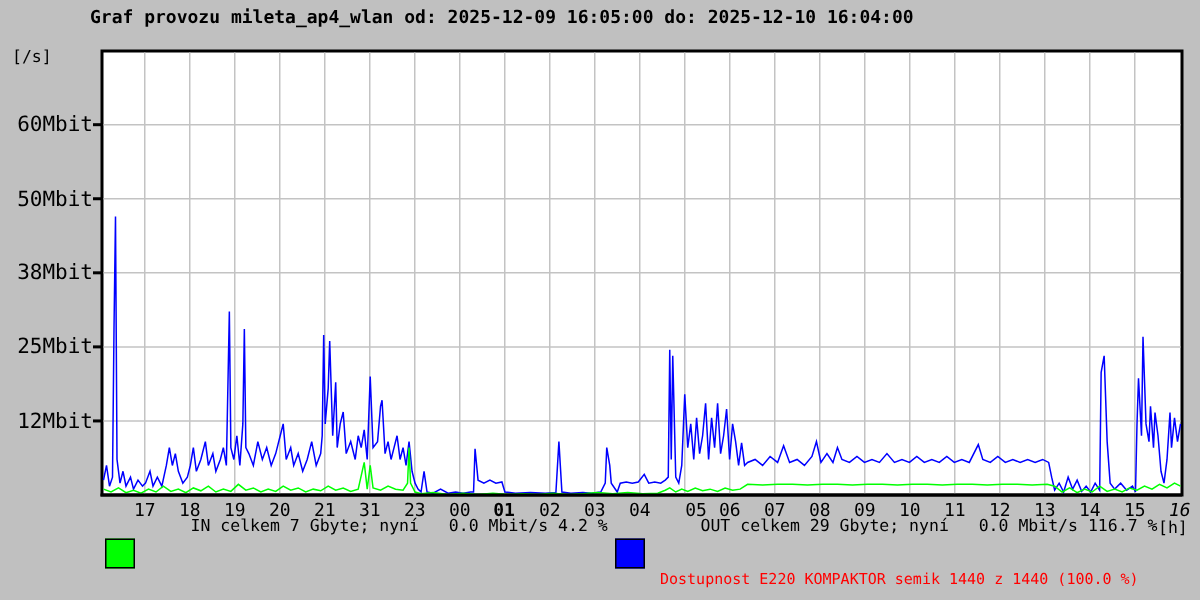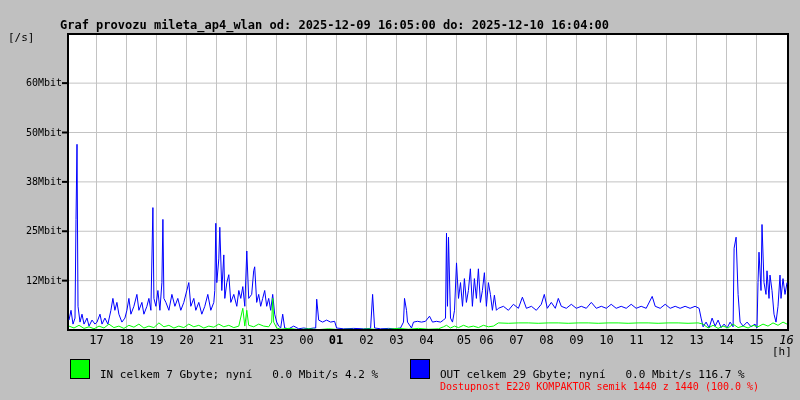--- a/index.html
+++ b/index.html
@@ -6,45 +6,45 @@
   body{
     width:800px;height:400px;
     background:#c0c0c0;
     position:relative;
     overflow:hidden;
     font-family:"DejaVu Sans Mono","Liberation Mono",monospace;
     color:#000;
   }
   .abs{position:absolute;}
   #title{
-    left:60px;top:18px;
+    left:60px;top:4px;
     font-size:12px;font-weight:bold;
     letter-spacing:0px;white-space:pre;
   }
   #y-unit{left:8px;top:31px;font-size:11px;}
   #x-unit{left:772px;top:345px;font-size:11px;}
   .y-label{
     position:absolute;left:6px;width:56px;
-    text-align:right;font-size:10px;line-height:14px;
+    text-align:right;font-size:14px;line-height:14px;
     pointer-events:none;
   }
   .x-label{
     position:absolute;width:20px;top:334px;
     text-align:center;font-size:12px;line-height:13px;
     pointer-events:none;
   }
   #chart-svg{left:0;top:0;}
   .swatch{
     position:absolute;width:20px;height:20px;top:359px;
     border:1px solid #000;box-sizing:border-box;
   }
   #in-swatch{left:70px;}
   #out-swatch{left:410px;}
   .legend-text{
-    position:absolute;top:368px;font-size:11px;white-space:pre;
+    position:absolute;top:344px;font-size:11px;white-space:pre;margin-left:27px;
   }
   #in-legend-text{left:100px;}
   #out-legend-text{left:440px;}
   #availability-text{
     position:absolute;left:440px;top:381px;
     font-size:10px;white-space:pre;
   }
 </style>
 </head>
 <body>

